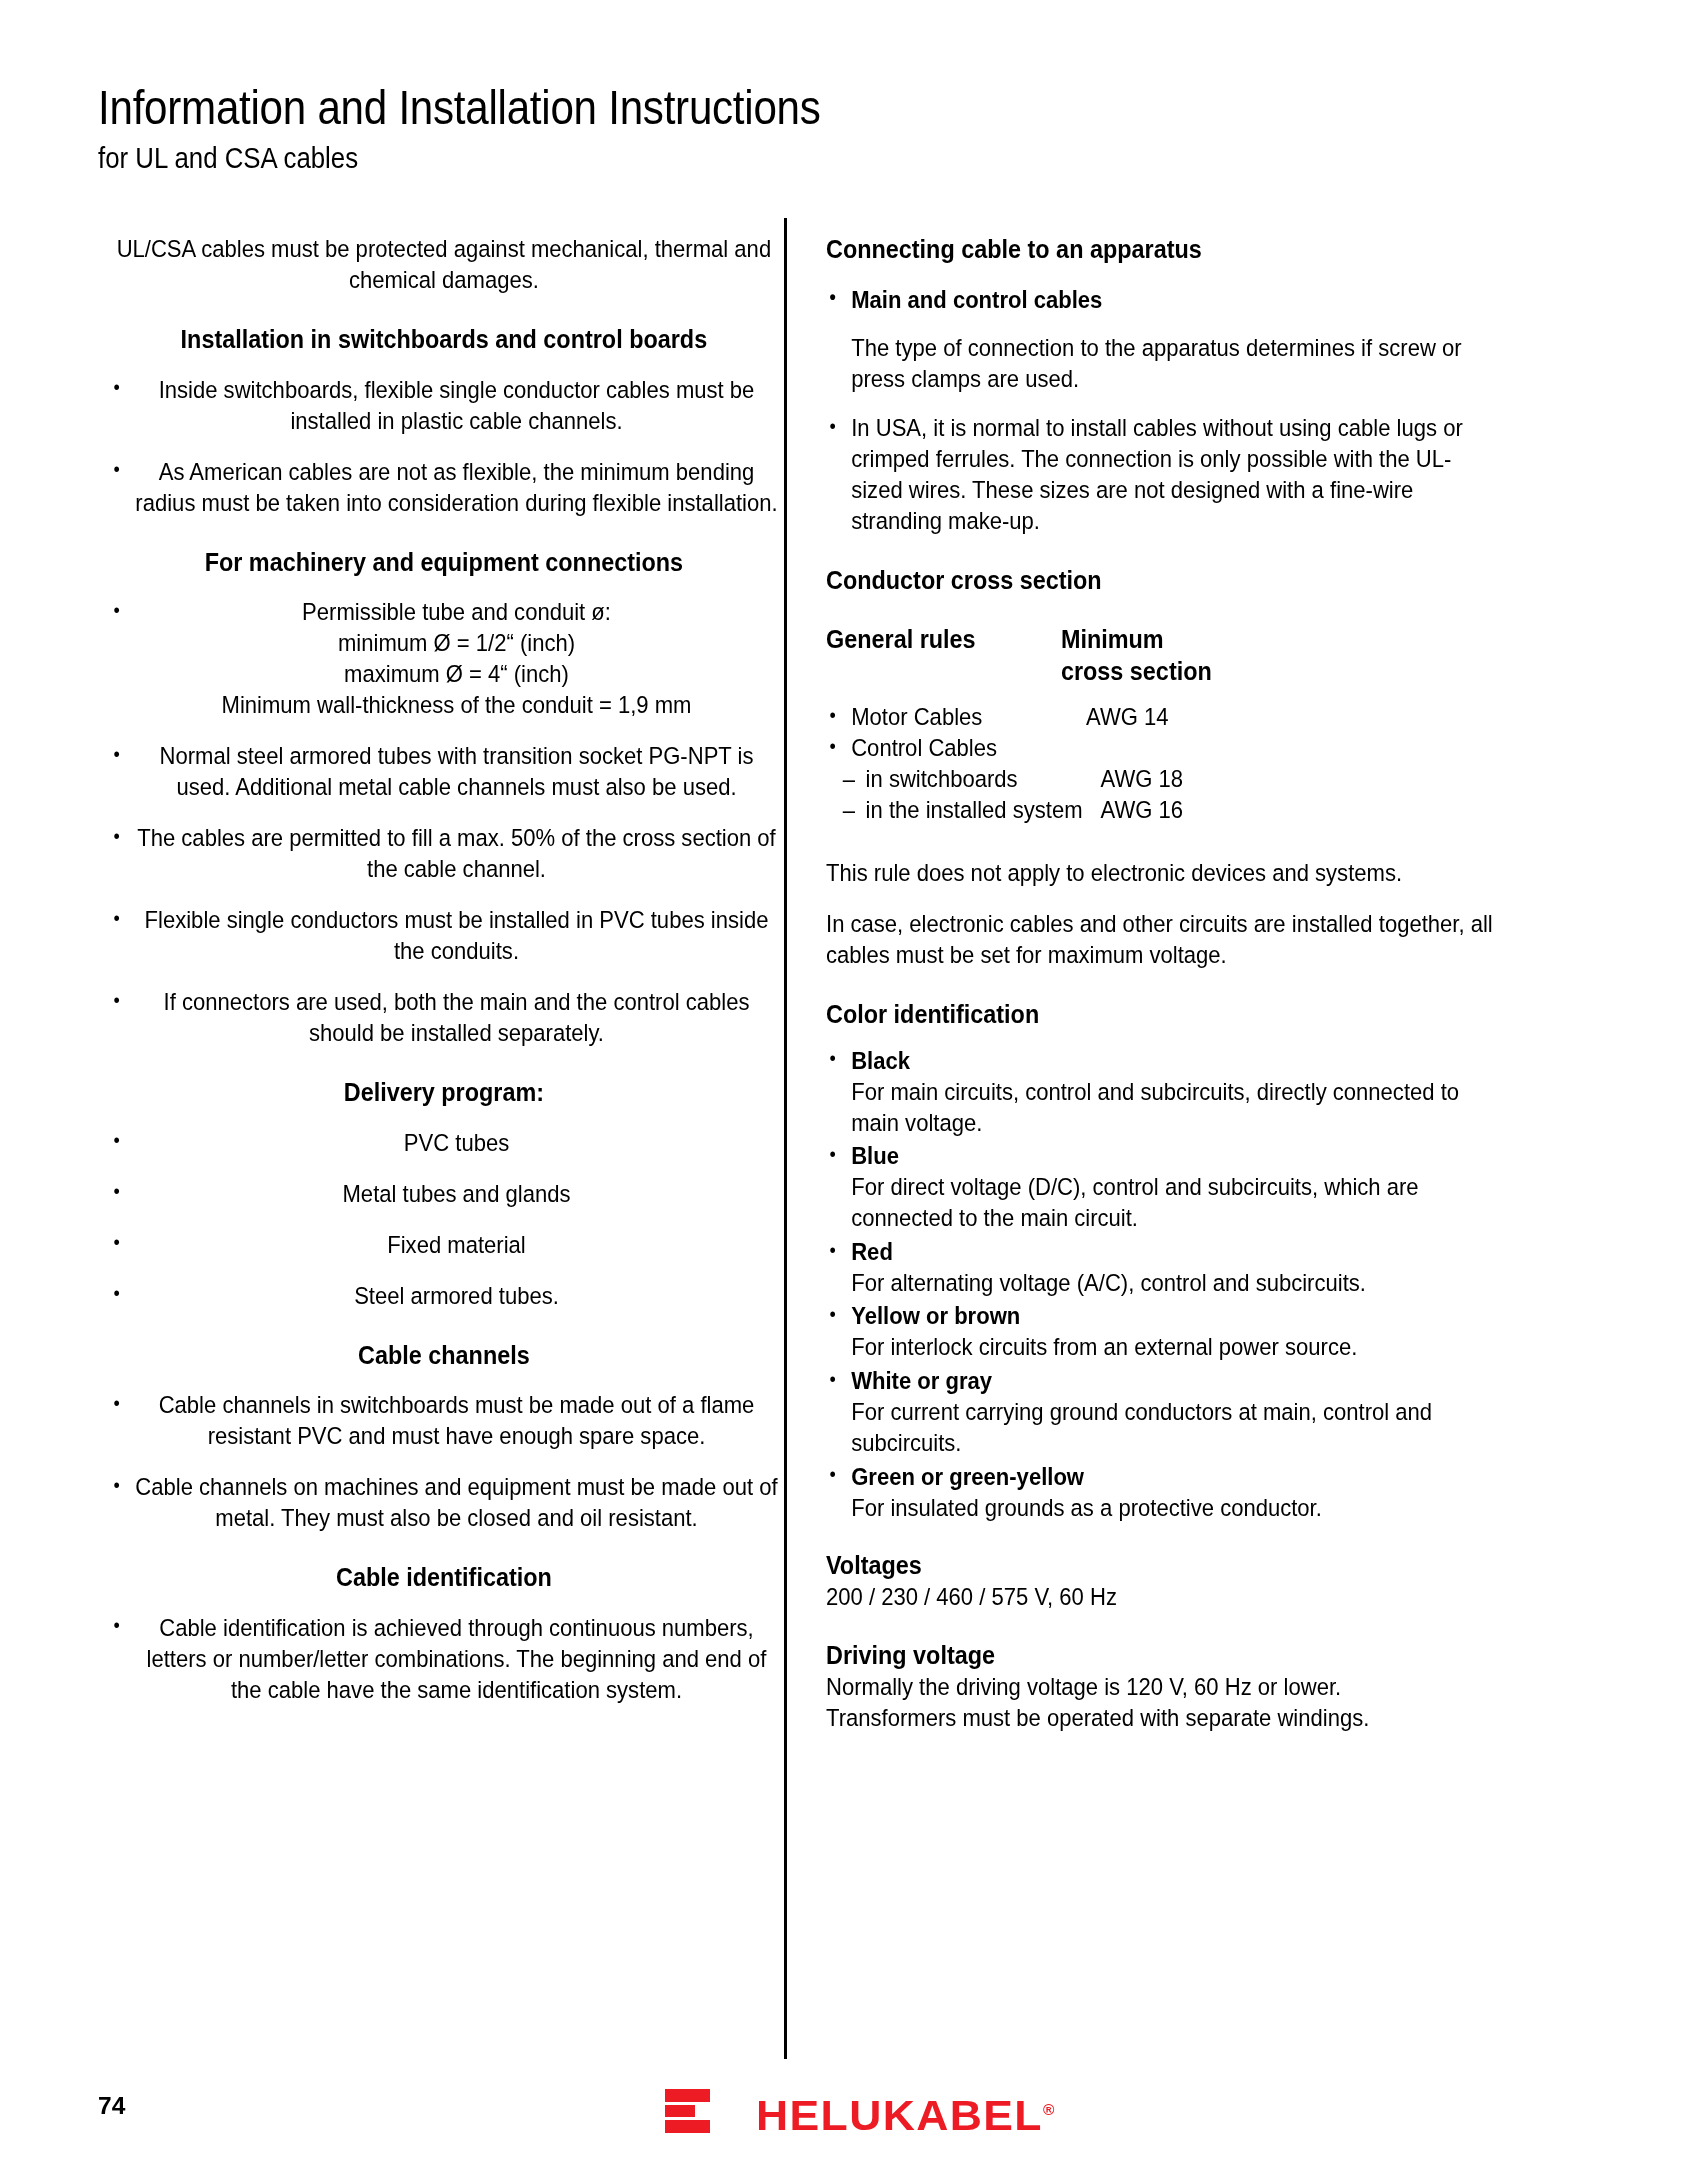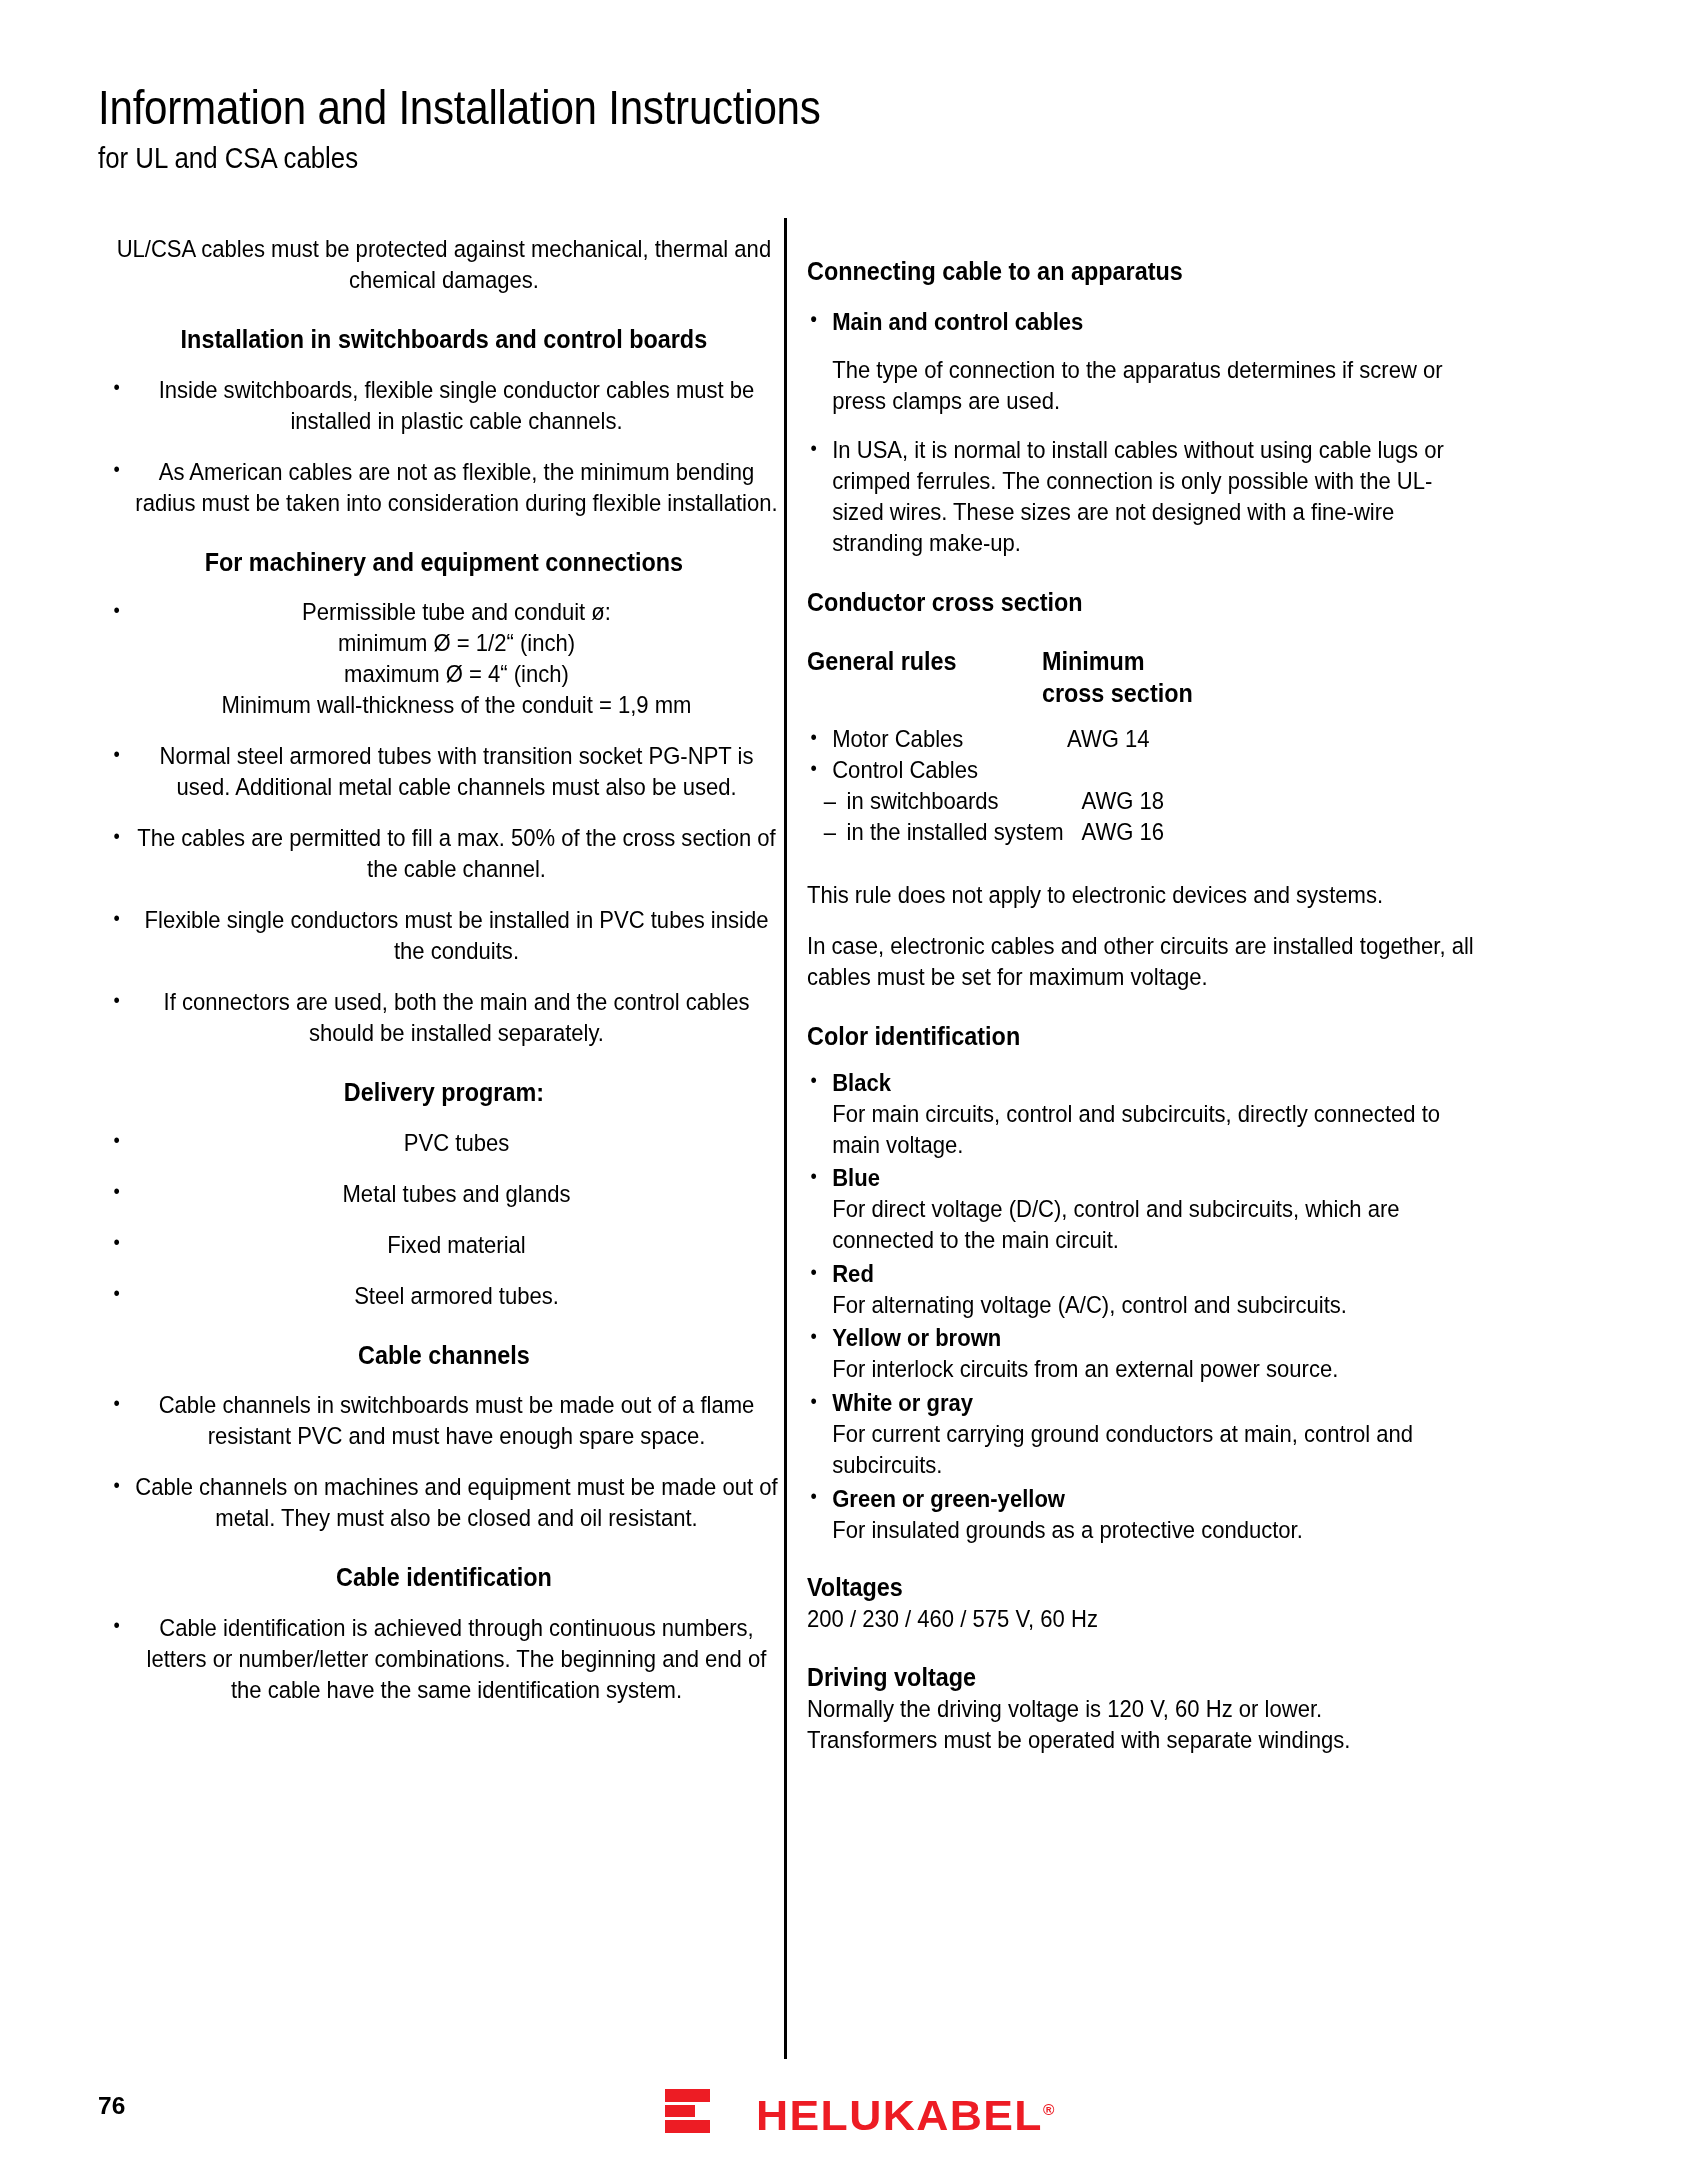--- a/index.html
+++ b/index.html
@@ -50,21 +50,21 @@
   }
 
   
   .col {
     position: absolute;
     top: 233px;
     font-size: 24.5px;
     line-height: 31px;
   }
   .col-left  { left: 110px;  width: 668px; text-align: center; }
-  .col-right { left: 807px; width: 668px; margin-top: 22px; }
+  .col-right { left: 826px; width: 668px; }
 
   .col-inner {
     transform: scaleX(0.90);
     transform-origin: left top;
     width: 742px;   
   }
 
   .divider {
     position: absolute;
     left: 784px;
@@ -425,21 +425,21 @@
 
       <div class="plain-block">
         <div class="ttl">Driving voltage</div>
         <div class="body">Normally the driving voltage is 120 V, 60 Hz or lower.</div>
         <div class="body">Transformers must be operated with separate windings.</div>
       </div>
 
     </div>
   </div>
 
-  <div class="page-number">76</div>
+  <div class="page-number">74</div>
 
   <div class="logo">
     <div class="logo-mark">
       <div class="bar b1"></div>
       <div class="bar b2"></div>
       <div class="bar b3"></div>
     </div>
     <div class="logo-word"><span>HELUKABEL</span><span class="reg">®</span></div>
   </div>
 

